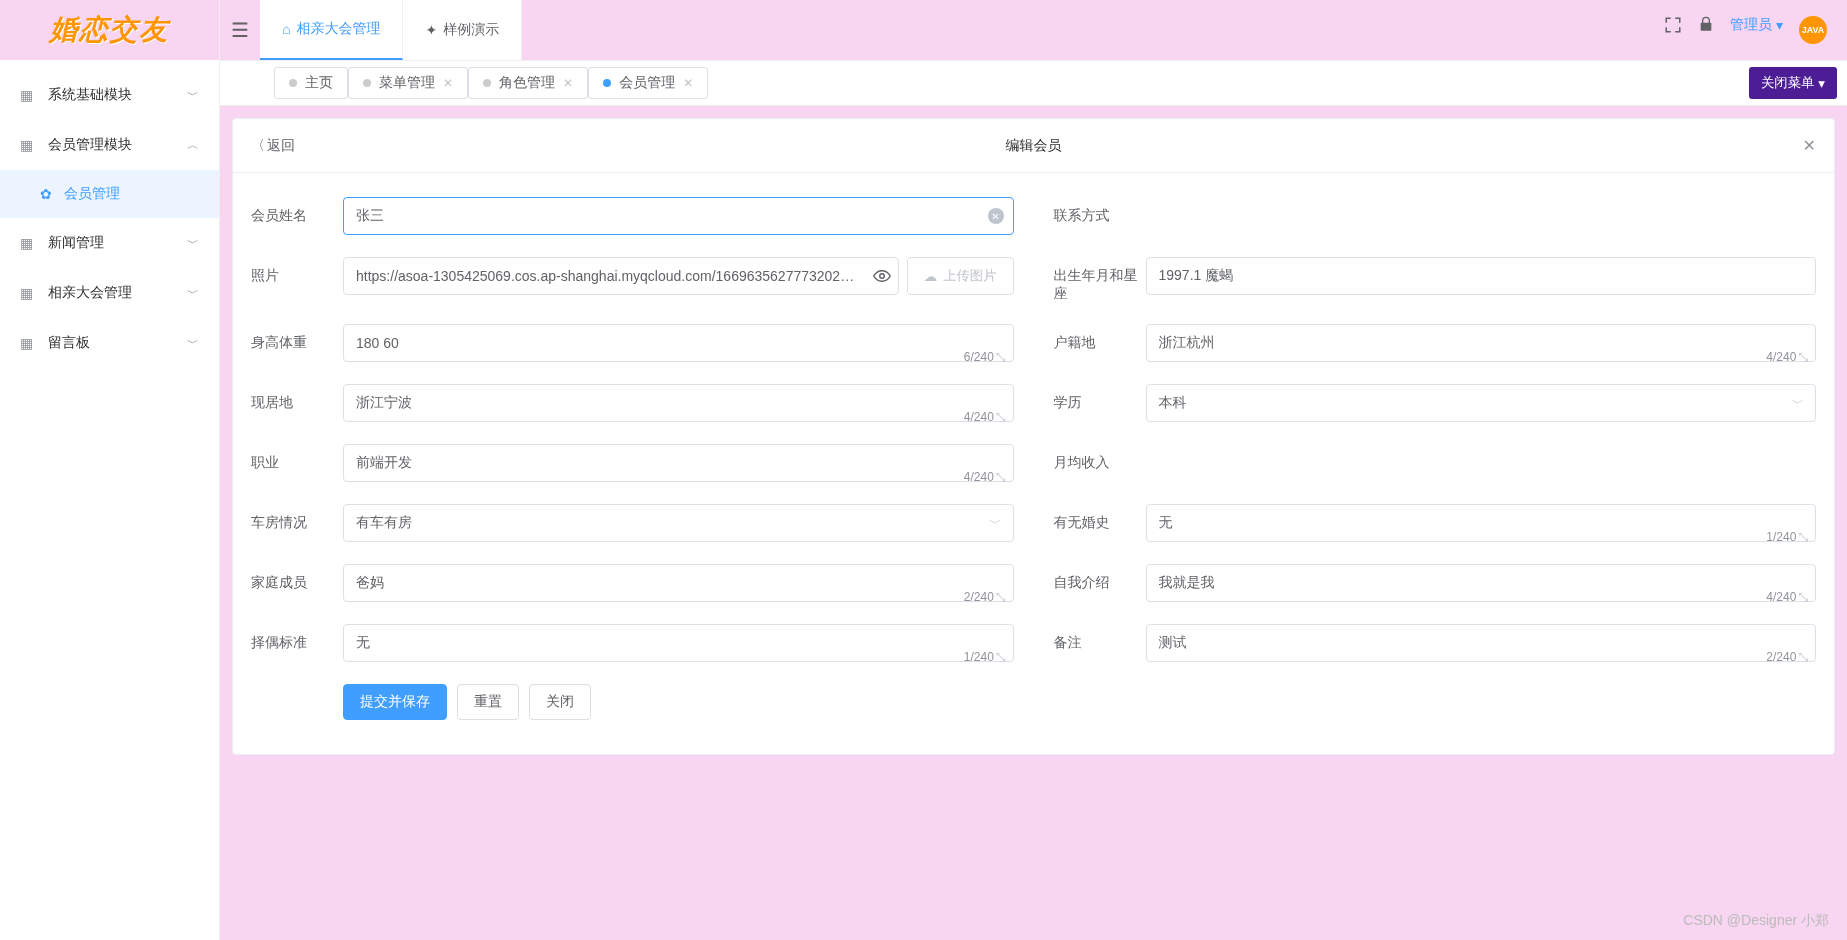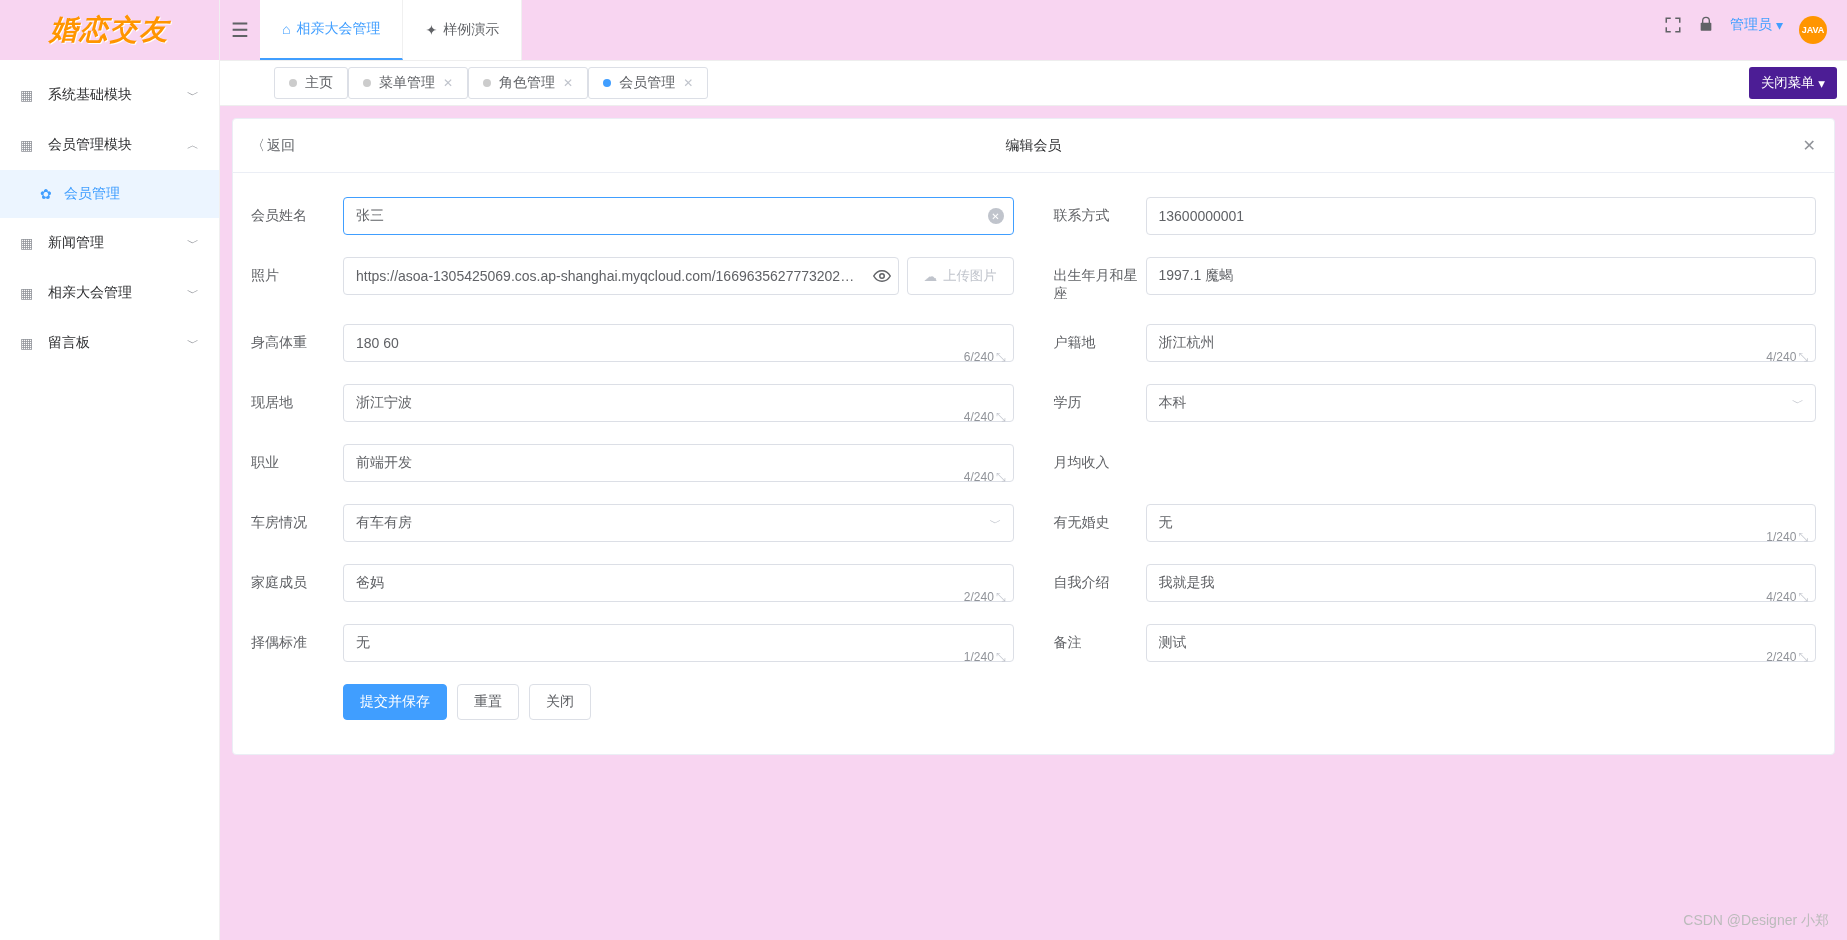--- a/index.html
+++ b/index.html
@@ -209,23 +209,20 @@
           <div class="form-row">
             <div class="form-item">
               <div class="form-label">会员姓名</div>
               <div class="form-control input-with-clear">
                 <input class="input focused" value="张三" style="">
                 <span class="clear-btn">✕</span>
               </div>
             </div>
             <div class="form-item">
               <div class="form-label">联系方式</div>
-              <div class="form-control">
-                <input class="input" value="13600000001" style="">
-              </div>
             </div>
           </div>
 
           <div class="form-row">
             <div class="form-item">
               <div class="form-label">照片</div>
               <div class="form-control photo-row">
                 <div class="photo-url-wrap">
                   <input class="photo-url" value="https://asoa-1305425069.cos.ap-shanghai.myqcloud.com/1669635627773202432." style="">
                   <span class="eye-btn">

